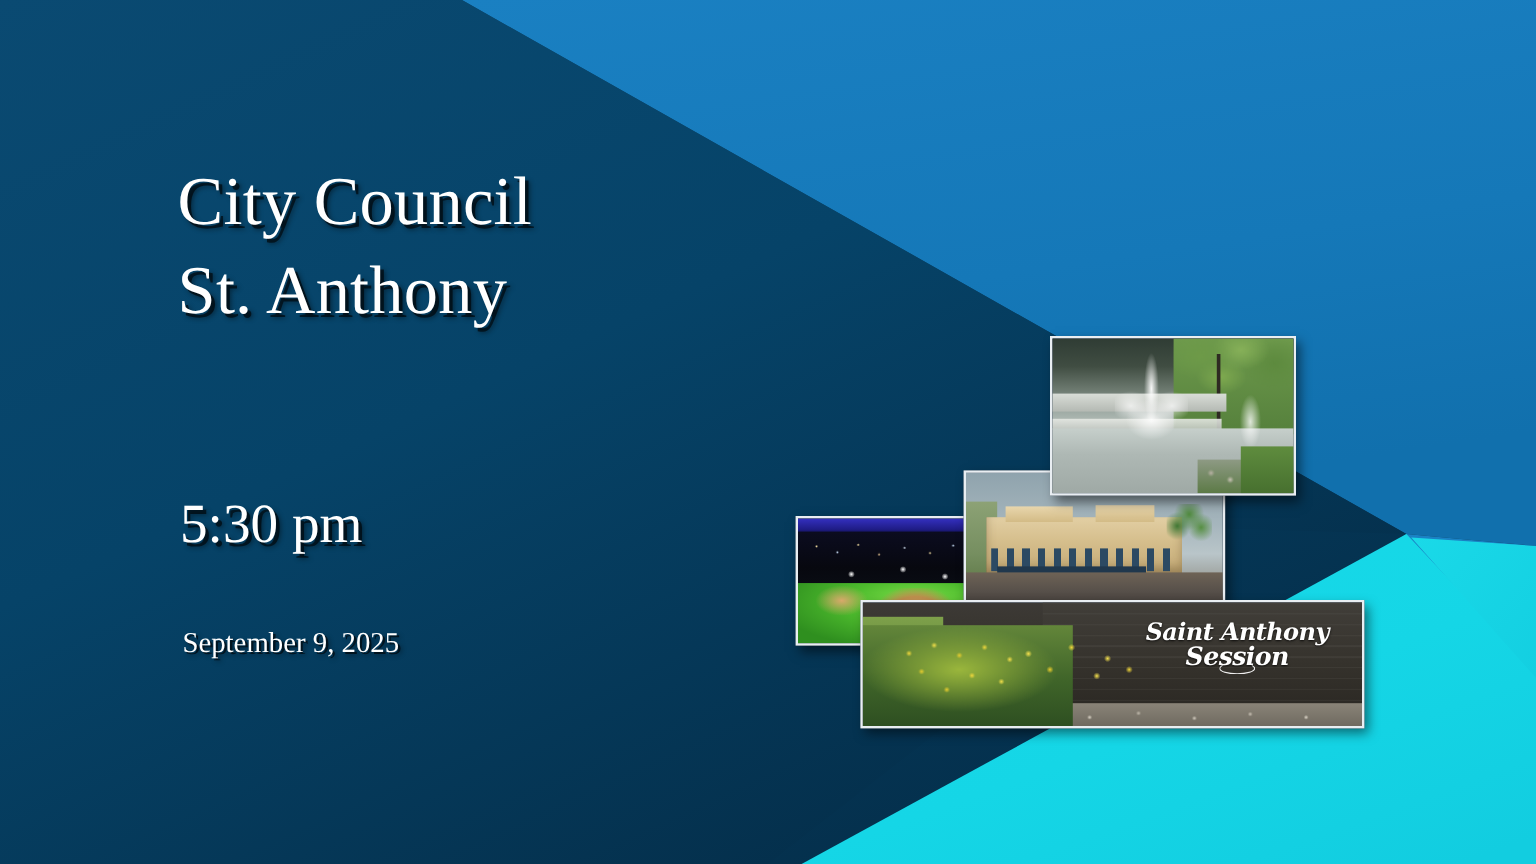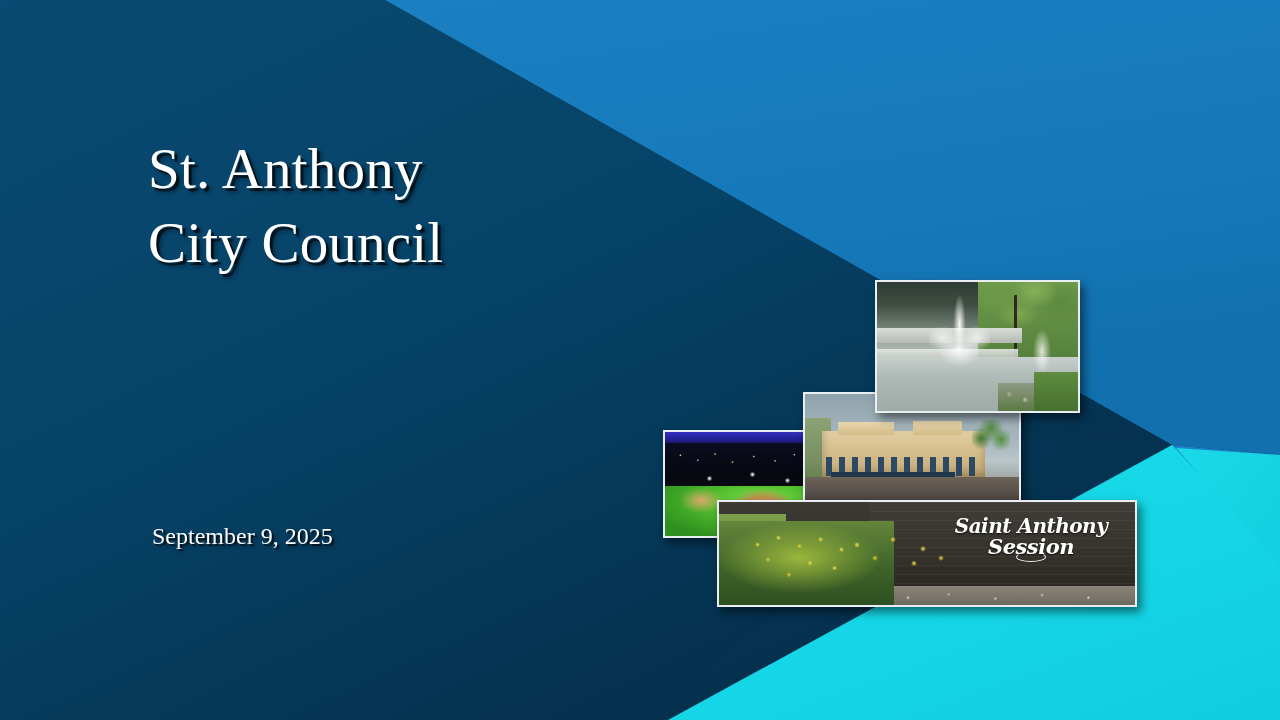--- a/index.html
+++ b/index.html
@@ -429,22 +429,25 @@
           <div class="l1">Saint Anthony</div>
           <div class="l2">Session</div>
           <div class="sign-flourish"></div>
         </div>
       </div>
     </div>
 
   </div>
 
   <div id="title-block">
+    <div class="title-line">City Council</div>
     <div class="title-line">St. Anthony</div>
-    <div class="title-line">City Council</div>
   </div>
 
+  <div id="time-block">
+    <div class="time-text">5:30 pm</div>
+  </div>
 
   <div id="date-block">
     <div class="date-text">September 9, 2025</div>
   </div>
 
 </div>
 
 </body></html>

